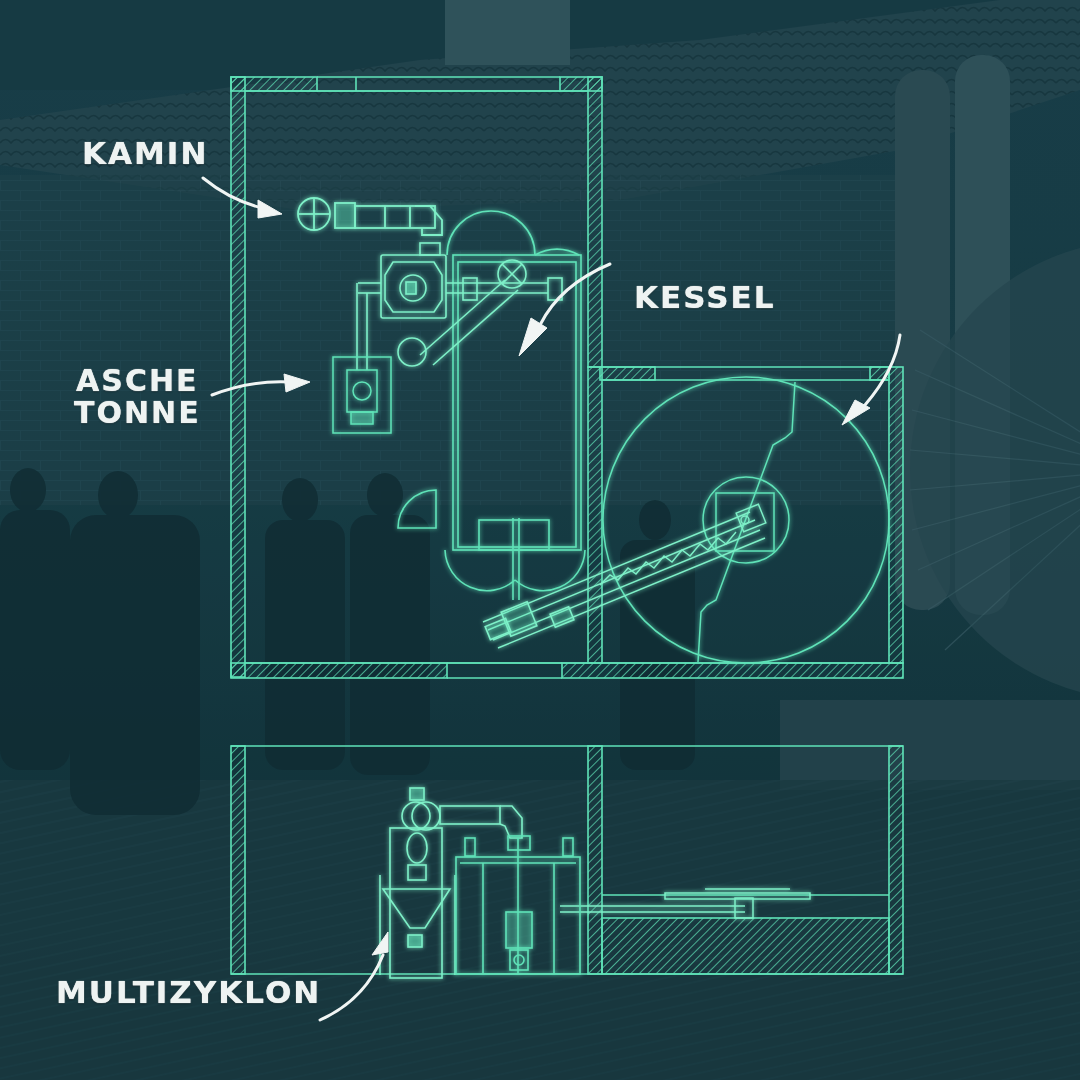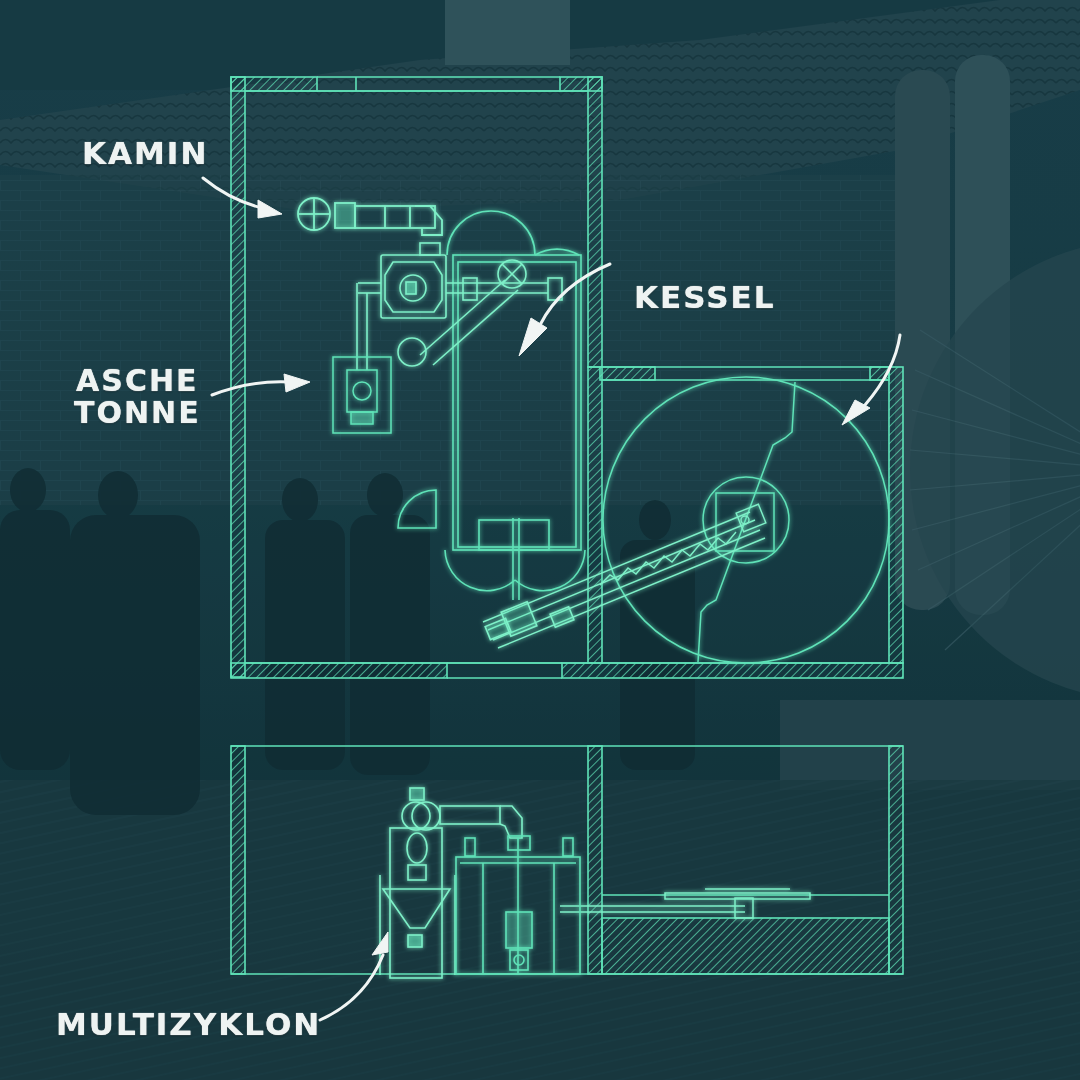--- a/index.html
+++ b/index.html
@@ -18,21 +18,21 @@
     font-weight: bold;
     letter-spacing: 2px;
     line-height: 1.05;
     text-shadow: 0 0 1px #ffffff, 0 1px 2px rgba(0,0,0,0.35);
     white-space: pre-line;
   }
   .lbl-kamin { left: 82px; top: 137px; font-size: 31px; }
   .lbl-asche { left: 74px; top: 365px; font-size: 30px; text-align: center; }
   .lbl-kessel { left: 634px; top: 244px; font-size: 31px; margin-top: 37px; }
   .lbl-gelenk { left: 783px; top: 250px; font-size: 31px; text-align: center; }
-  .lbl-multi { left: 56px; top: 1008px; font-size: 31px; }
+  .lbl-multi { left: 56px; top: 976px; font-size: 31px; }
 </style>
 </head>
 <body>
 
 <div class="stage">
 
   <svg class="bg" width="1080" height="1080" viewBox="0 0 1080 1080">
     <defs>
       <linearGradient id="bgGrad" x1="0" y1="0" x2="0" y2="1">
         <stop offset="0" stop-color="#1c4350"></stop>

